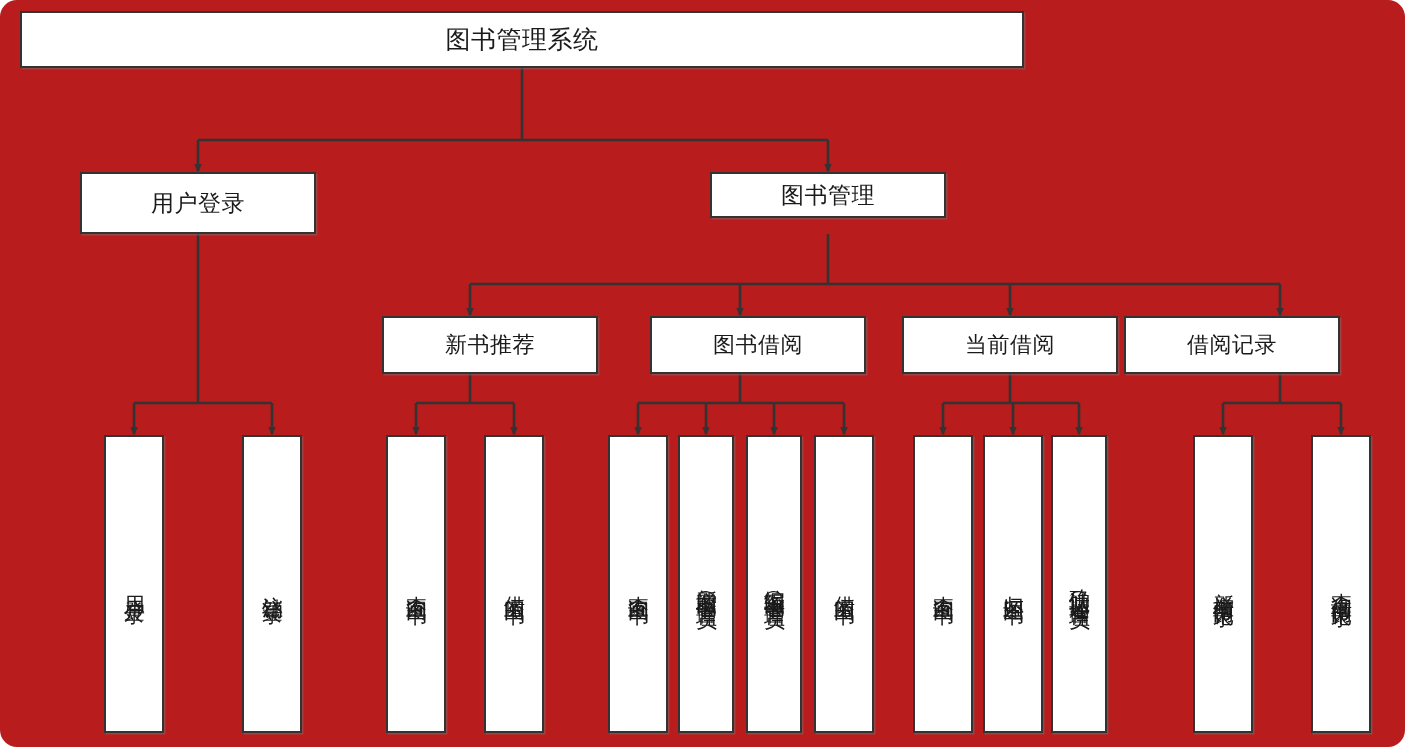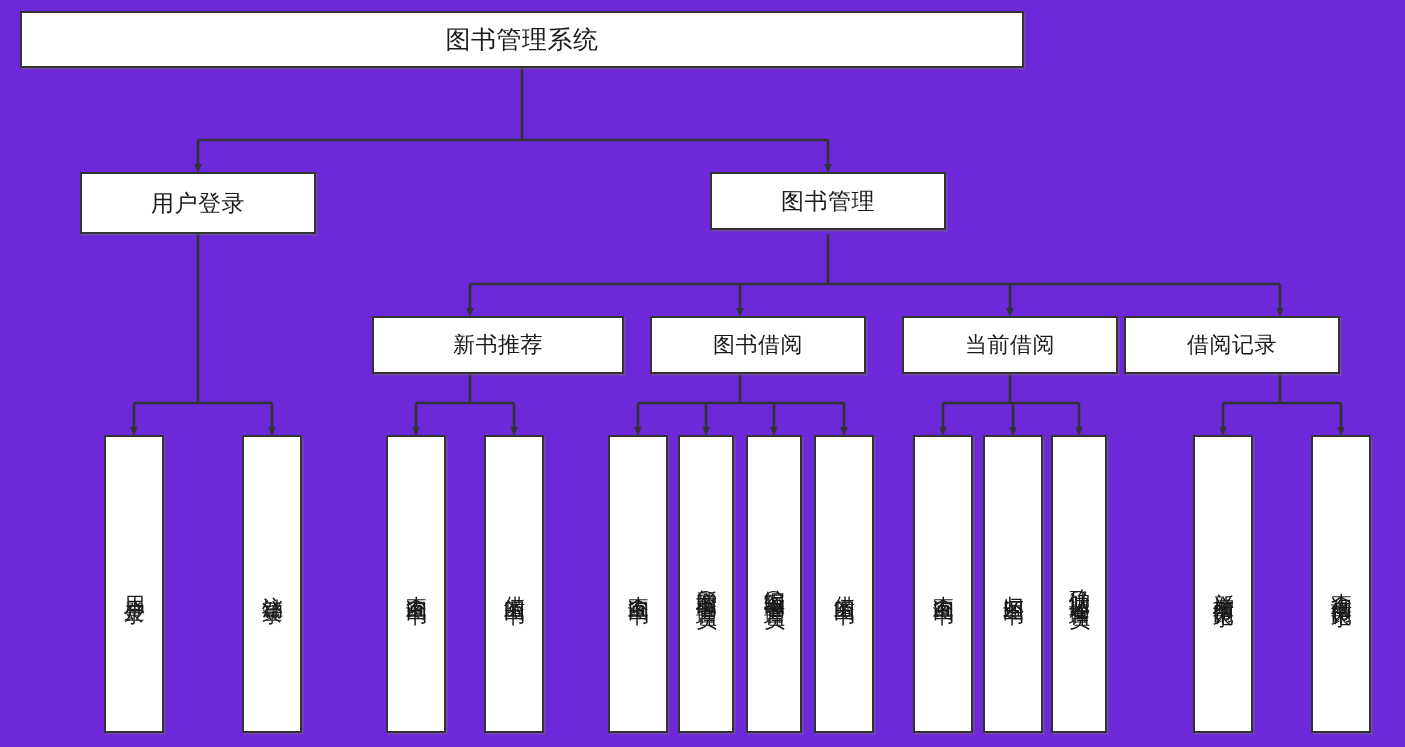--- a/index.html
+++ b/index.html
@@ -7,22 +7,23 @@
     padding: 0;
     background: #ffffff;
   }
   body {
     font-family: "DejaVu Sans", "Liberation Sans", sans-serif;
   }
   #diagram-root {
     position: relative;
     width: 1405px;
     height: 747px;
-    background: #6d28d9;
+    background: #b91c1c;
     overflow: hidden;
+    border-radius: 17px;
   }
   #diagram-svg {
     position: absolute;
     left: 0;
     top: 0;
     width: 1405px;
     height: 747px;
   }
   .node-box {
     position: absolute;
@@ -114,24 +115,24 @@
       </g>
   </svg>
 
   <div id="node-layer">
       <div class="node-box level-1" style="left: 20px; top: 11px; width: 1004px; height: 57px;">
         <span class="node-label">图书管理系统</span>
       </div>
       <div class="node-box level-2" style="left: 80px; top: 172px; width: 236px; height: 62px;">
         <span class="node-label">用户登录</span>
       </div>
-      <div class="node-box level-2" style="left: 710px; top: 172px; width: 236px; height: 58px;">
+      <div class="node-box level-2" style="left: 710px; top: 172px; width: 236px; height: 46px;">
         <span class="node-label">图书管理</span>
       </div>
-      <div class="node-box level-3" style="left: 372px; top: 316px; width: 252px; height: 58px;">
+      <div class="node-box level-3" style="left: 382px; top: 316px; width: 216px; height: 58px;">
         <span class="node-label">新书推荐</span>
       </div>
       <div class="node-box level-3" style="left: 632px; top: 316px; width: 216px; height: 58px; margin-left: 18px;">
         <span class="node-label">图书借阅</span>
       </div>
       <div class="node-box level-3" style="left: 902px; top: 316px; width: 216px; height: 58px;">
         <span class="node-label">当前借阅</span>
       </div>
       <div class="node-box level-3" style="left: 1124px; top: 316px; width: 216px; height: 58px;">
         <span class="node-label">借阅记录</span>

